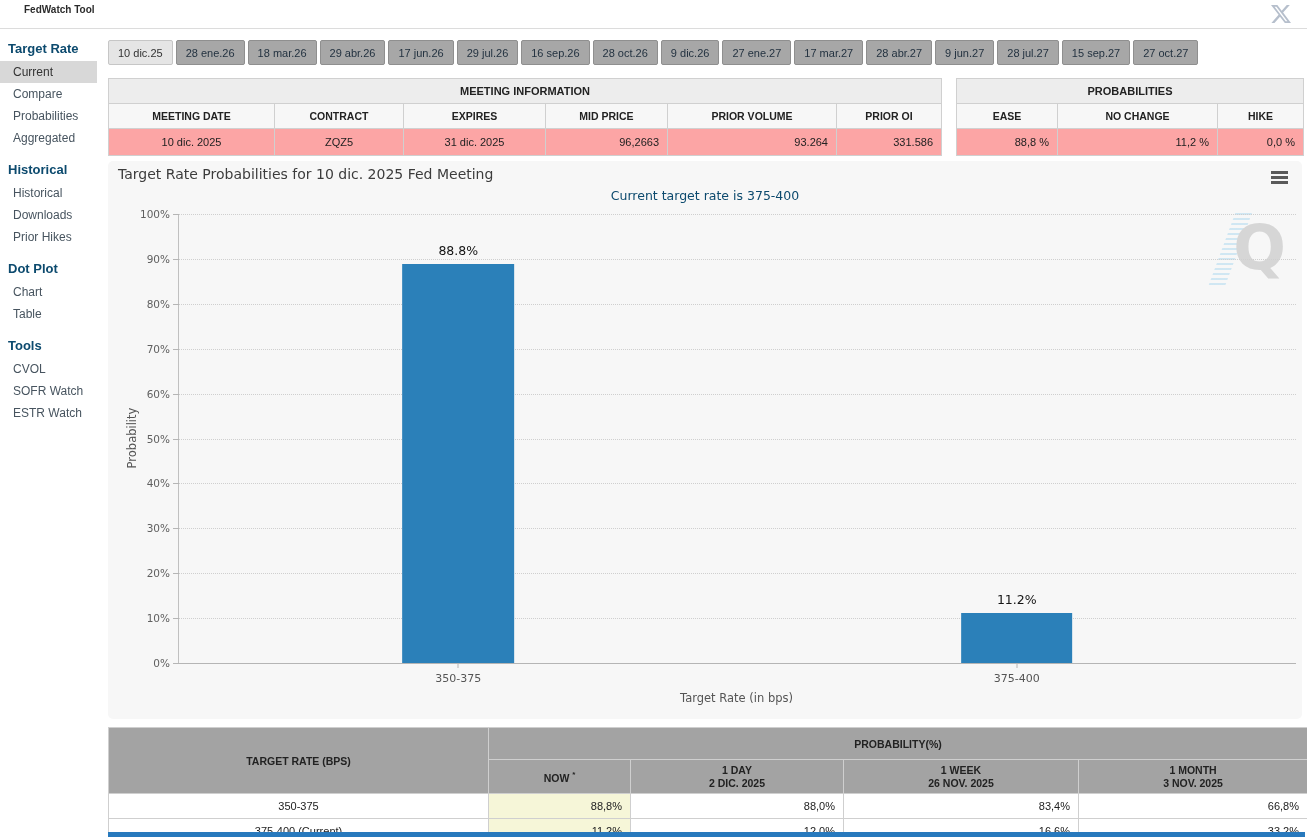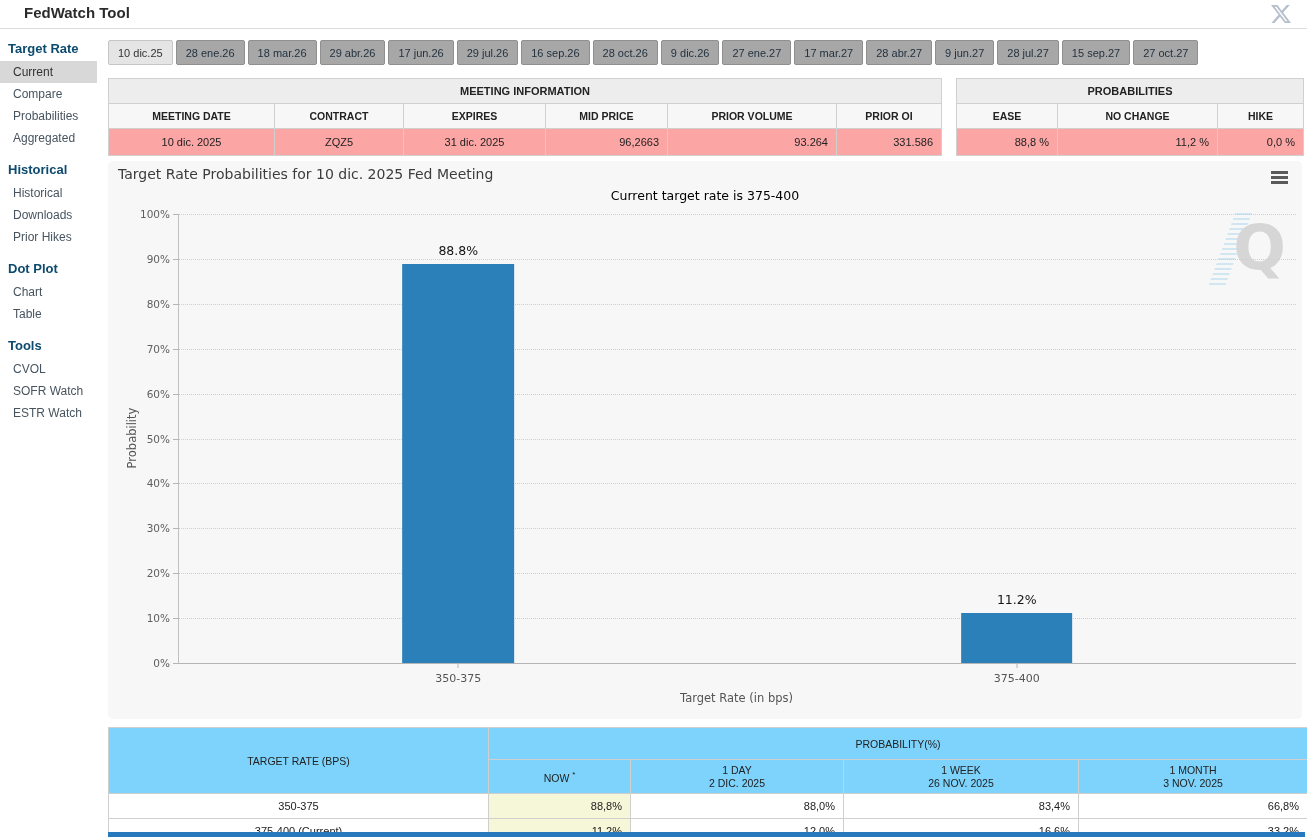--- a/index.html
+++ b/index.html
@@ -2,21 +2,21 @@
 <html><head>
 <meta charset="utf-8">
 <style>
   html,body{margin:0;padding:0;}
   body{
     width:1307px;height:837px;position:relative;overflow:hidden;
     background:#fff;font-family:"Liberation Sans",sans-serif;color:#222;
   }
   
   .header{position:absolute;top:0;left:0;right:0;height:28px;border-bottom:1px solid #dcdcdc;background:#fff;}
-  .header .title{position:absolute;left:24px;top:4px;font-size:15px;font-weight:bold;color:#2b2b2b;}
+  .header .title{position:absolute;left:24px;top:4px;font-size:10px;font-weight:bold;color:#2b2b2b;}
   .x-icon{position:absolute;right:16px;top:4px;width:20px;height:20px;cursor:pointer;}
   .x-icon svg{width:20px;height:20px;fill:#b6bfcc;}
   
   .sidebar{position:absolute;top:28px;left:0;width:108px;}
   .side-heading{font-size:13px;font-weight:bold;color:#0c4a6e;padding:13px 0 5px 8px;}
   .side-item{font-size:12px;color:#47545f;padding:4px 0 4px 13px;margin-right:11px;cursor:pointer;}
   .side-item.selected{background:#d8d8d8;color:#333;}
   
   .main{position:absolute;left:108px;top:28px;width:1199px;}
   
@@ -60,21 +60,21 @@
   
   .wm{position:absolute;right:16px;top:48px;width:78px;height:84px;pointer-events:none;}
   .wm-stripes{position:absolute;left:0px;top:4px;width:44px;height:74px;opacity:.85;
        background:repeating-linear-gradient(180deg,#c9e4f2 0 2px,rgba(0,0,0,0) 2px 5px);
        clip-path:polygon(100% 0,62% 0,0 100%,38% 100%);}
   .wm-q{position:absolute;right:0;top:0;font-family:"DejaVu Sans",sans-serif;font-weight:bold;
        font-size:62px;line-height:78px;color:#d6d6d6;}
   
   table.hist{border-collapse:collapse;margin-top:8px;width:1199px;font-size:11px;table-layout:fixed;}
   table.hist th,table.hist td{border:1px solid #cfcfcf;white-space:nowrap;overflow:hidden;}
-  table.hist th{background:#7dd3fc;font-size:10.5px;font-weight:normal;text-align:center;}
+  table.hist th{background:#a3a3a3;font-size:10.5px;font-weight:bold;text-align:center;}
   table.hist .group-row th{height:29px;}
   table.hist .sub-row th{height:31px;line-height:13px;}
   table.hist td{height:22px;background:#fff;}
   table.hist td.rate{text-align:center;}
   table.hist td.val{text-align:right;padding-right:8px;}
   table.hist td.now{background:#f6f6d8;margin-left:6px;}
   sup.ast{font-size:8px;vertical-align:super;}
   
   .bottom-accent{position:absolute;left:108px;right:2px;bottom:0;height:5px;}
 </style>
@@ -182,21 +182,21 @@
         <td class="num">88,8 %</td>
         <td class="num">11,2 %</td>
         <td class="num">0,0 %</td>
       </tr>
     </tbody>
       </table>
   </div>
 
   <div class="chart-panel">
     <div class="chart-title">Target Rate Probabilities for 10 dic. 2025 Fed Meeting</div>
-    <div class="chart-subtitle" style="color: #000000;">Current target rate is 375-400</div>
+    <div class="chart-subtitle" style="color: #0c4a6e;">Current target rate is 375-400</div>
     <div class="menu-btn">
         <div></div>
         <div></div>
         <div></div>
       </div>
     <div class="wm">
       <div class="wm-stripes"></div>
       <div class="wm-q">Q</div>
     </div>
     <div class="yaxis-title-wrap">

